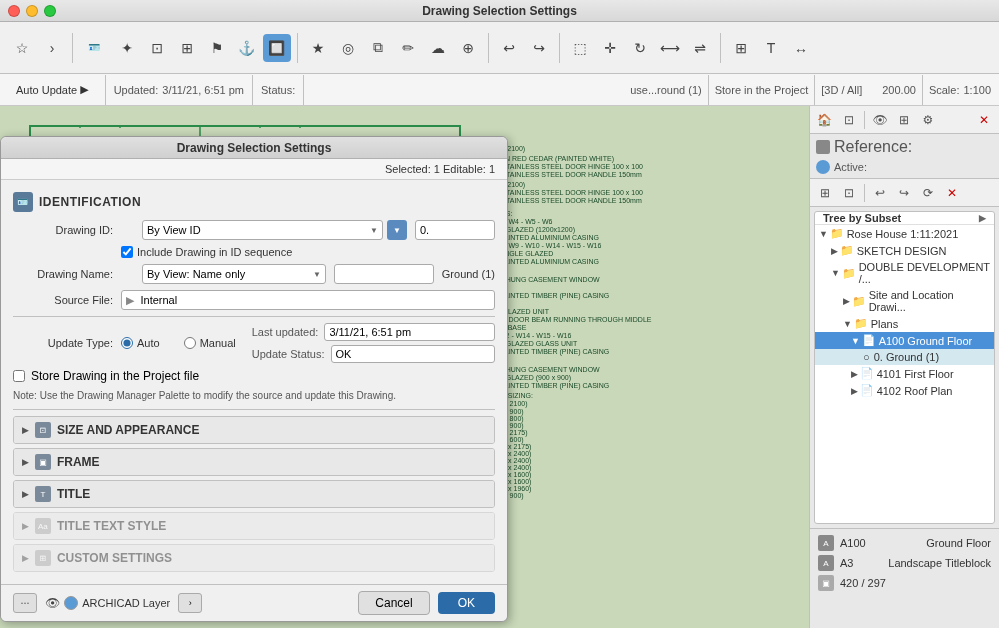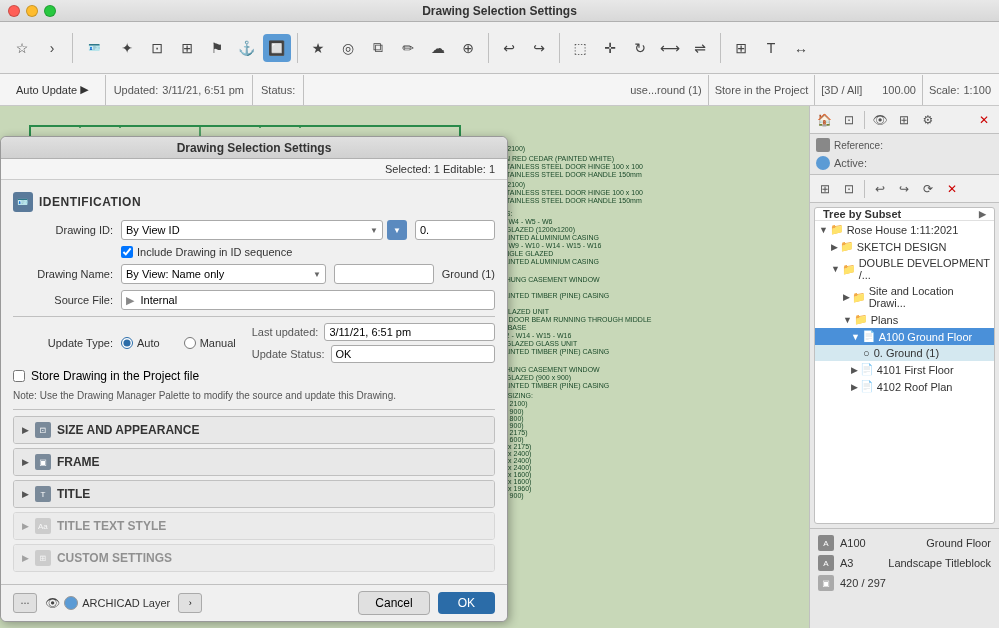--- a/index.html
+++ b/index.html
@@ -42,21 +42,21 @@
     
     .section-header { display: flex; align-items: center; gap: 6px; padding: 4px 0; margin-bottom: 4px; cursor: pointer; }
     .section-icon { width: 20px; height: 20px; background: #5a7a9a; border-radius: 3px; display: flex; align-items: center; justify-content: center; color: white; font-size: 9px; }
     .section-label { font-size: 12px; font-weight: 700; color: #333; text-transform: uppercase; letter-spacing: 0.5px; }
 
     
     .form-row { display: flex; align-items: center; margin-bottom: 6px; gap: 8px; }
     .form-label { width: 100px; font-size: 11px; color: #333; text-align: right; flex-shrink: 0; }
     .form-control { flex: 1; height: 20px; border: 1px solid #aaa; border-radius: 3px; padding: 0 4px; font-size: 11px; background: white; display: flex; align-items: center; }
     .form-control-with-dropdown { display: flex; flex: 1; gap: 4px; }
-    .form-select { flex: 1; height: 20px; border: 1px solid #aaa; border-radius: 3px; padding: 0 4px; font-size: 11px; background: white; display: flex; align-items: center; justify-content: space-between; cursor: pointer; }
+    .form-select { flex: 1; height: 20px; border: 1px solid #aaa; border-radius: 3px; padding: 0 4px; font-size: 11px; background: white; display: flex; align-items: center; justify-content: space-between; cursor: pointer; margin-left: 21px; }
     .form-input { flex: 1; height: 20px; border: 1px solid #aaa; border-radius: 3px; padding: 0 4px; font-size: 11px; background: white; }
     .dropdown-arrow { color: #666; font-size: 8px; }
     .blue-dropdown-btn { width: 20px; height: 20px; background: #5b8abf; border-radius: 3px; display: flex; align-items: center; justify-content: center; color: white; font-size: 8px; cursor: pointer; }
 
     
     .checkbox-row { display: flex; align-items: center; gap: 6px; margin-left: 108px; margin-bottom: 6px; }
     .checkbox-item { display: flex; align-items: center; gap: 4px; font-size: 11px; color: #333; }
     input[type="checkbox"] { width: 12px; height: 12px; }
 
     
@@ -181,21 +181,21 @@
     <span class="bc-label">Status:</span>
     <div class="toolbar-sep" style="margin:0 4px;"></div>
     <div style="display:flex; align-items:center; gap:4px; margin-left:auto;">
       <span class="bc-label">use...round (1)</span>
       <div class="toolbar-sep" style="margin:0 2px;"></div>
       <span class="bc-label">Store in the Project</span>
       <div class="toolbar-sep" style="margin:0 2px;"></div>
       <span class="bc-label">[3D / All]</span>
     </div>
     <div style="display:flex; align-items:center; gap:4px; margin-left:16px;">
-      <span class="bc-label">100.00</span>
+      <span class="bc-label">200.00</span>
       <div class="toolbar-sep" style="margin:0 2px;"></div>
       <span class="bc-label">Scale:</span>
       <span class="bc-label">1:100</span>
     </div>
   </div>
 
   <div class="content-area">
 
     <div class="canvas-area">
 
@@ -433,21 +433,21 @@
         <div class="rp-sep"></div>
         <div class="rp-btn">👁</div>
         <div class="rp-btn">⊞</div>
         <div class="rp-btn">⚙</div>
         <div class="rp-btn" style="color:#c00; margin-left:auto;">✕</div>
       </div>
 
       <div style="display:flex; flex-direction:column; padding:4px 6px; gap:4px; background:#e8e8e8; border-bottom: 1px solid #c0c0c0;">
         <div style="display:flex; align-items:center; gap:4px;">
           <div style="width:14px; height:14px; background:#888; border-radius:2px;"></div>
-          <span style="font-size:10px; color:#555;">Reference:</span>
+          <span style="font-size:16px; color:#555;">Reference:</span>
         </div>
         <div style="display:flex; align-items:center; gap:4px;">
           <div style="width:14px; height:14px; background:#5b9bd5; border-radius:50%;"></div>
           <span style="font-size:11px; color:#555;">Active:</span>
         </div>
       </div>
 
       <div class="rp-btn-row2">
         <div class="rp-btn">⊞</div>
         <div class="rp-btn">⊡</div>

